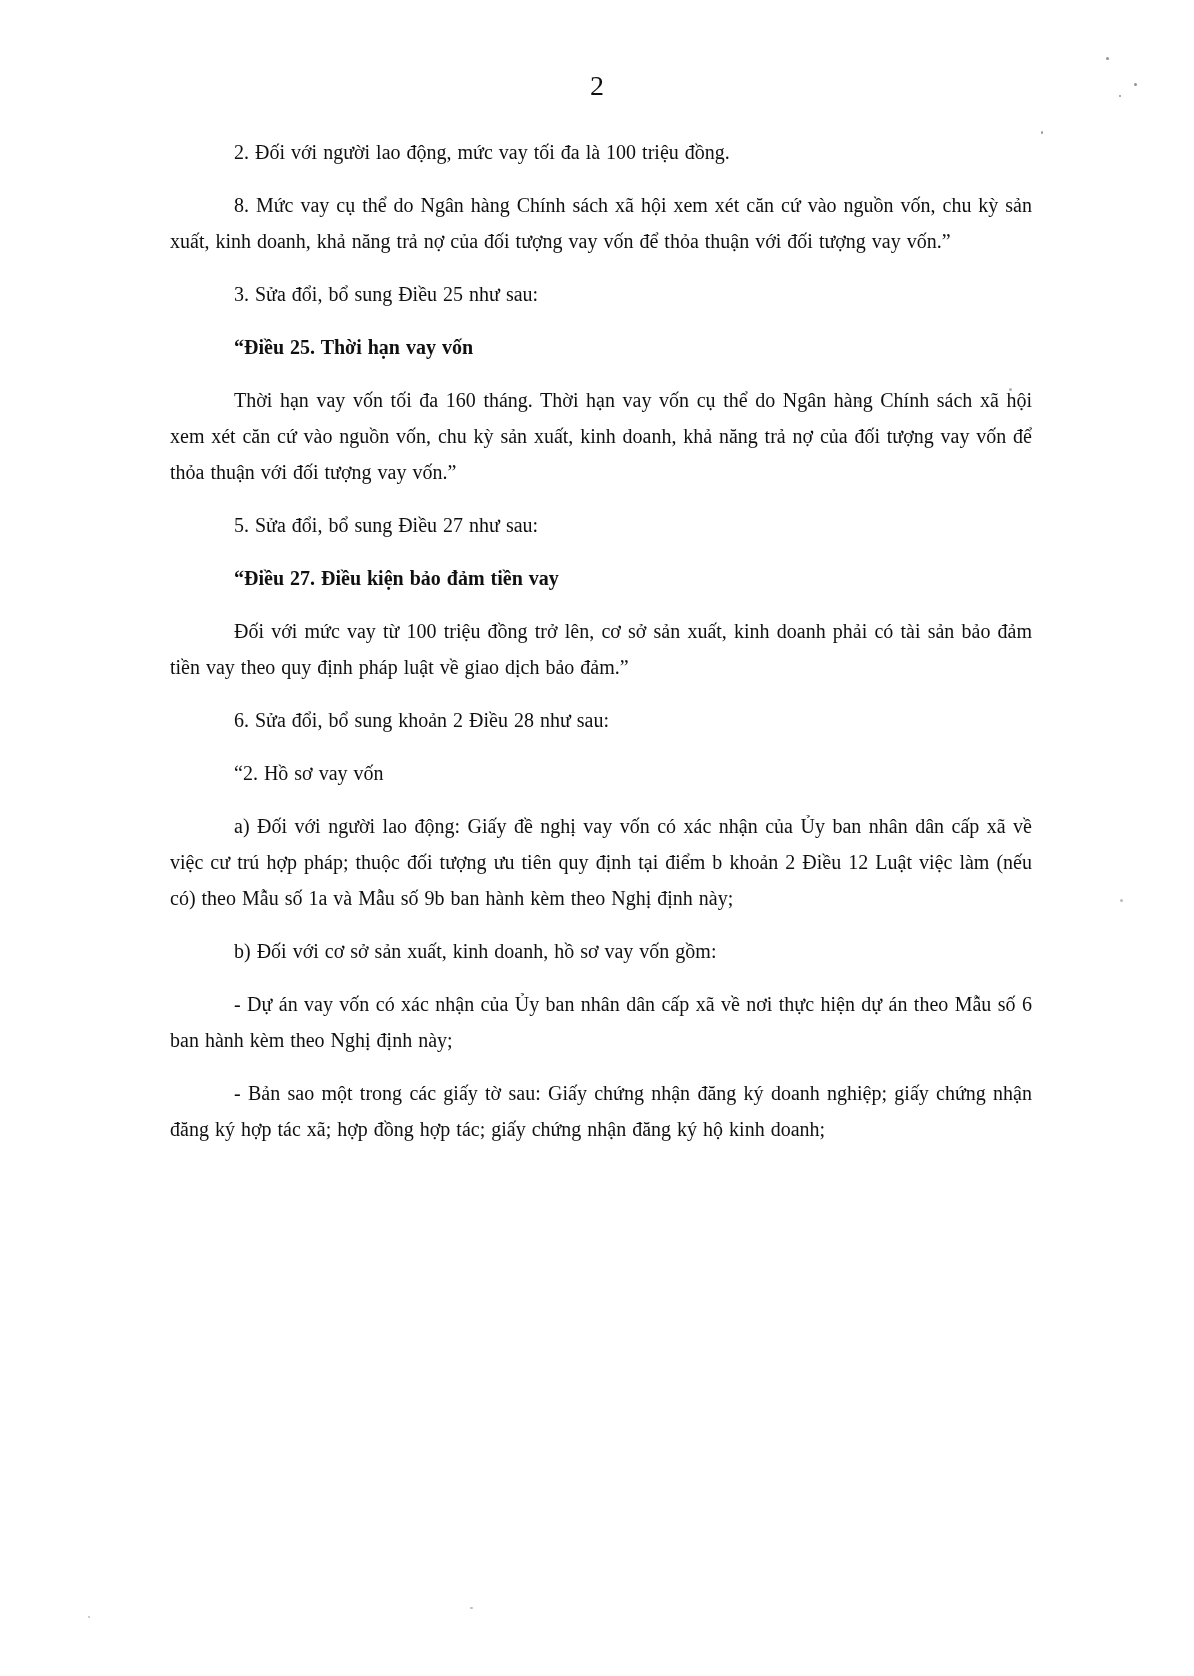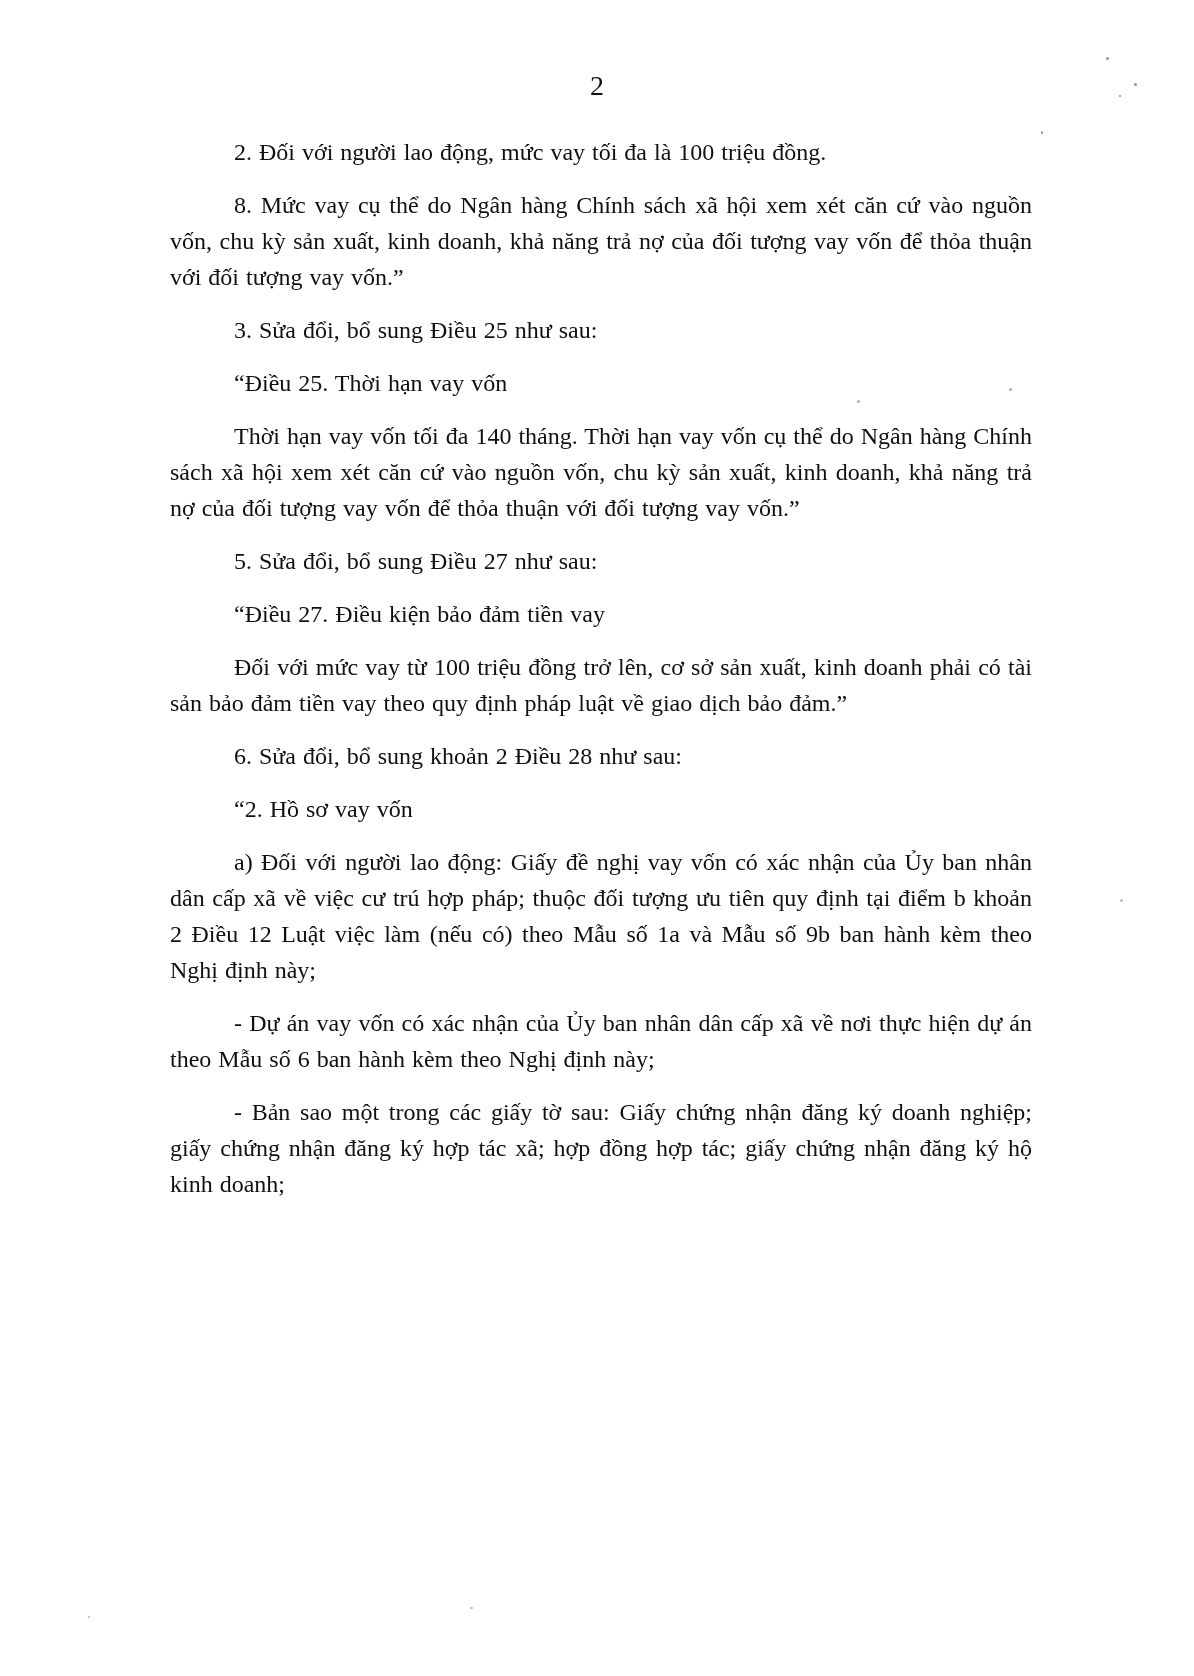--- a/index.html
+++ b/index.html
@@ -26,29 +26,29 @@
     font-size: 28px;
     line-height: 32px;
   }
   .content {
     position: absolute;
     top: 134px;
     left: 170px;
     width: 862px;
   }
   .para {
-    font-size: 24px;
+    font-size: 20px;
     line-height: 36px;
     margin: 0 0 17px 0;
     text-align: justify;
     text-indent: 64px;
     word-spacing: 1px;
   }
   .para.bold {
-    font-weight: normal;
+    font-weight: bold;
   }
   
   .speckle {
     position: absolute;
     background: #3a3a3a;
     border-radius: 50%;
     opacity: 0.55;
   }
   .s1 { left: 1106px; top: 57px;  width: 3px; height: 3px; }
   .s2 { left: 1134px; top: 83px;  width: 3px; height: 3px; }
@@ -65,27 +65,28 @@
 
 <div class="page">
 
   <div class="page-number">2</div>
 
   <div class="content">
     <p class="para">2. Đối với người lao động, mức vay tối đa là 100 triệu đồng.</p>
     <p class="para">8. Mức vay cụ thể do Ngân hàng Chính sách xã hội xem xét căn cứ vào nguồn vốn, chu kỳ sản xuất, kinh doanh, khả năng trả nợ của đối tượng vay vốn để thỏa thuận với đối tượng vay vốn.”</p>
     <p class="para">3. Sửa đổi, bổ sung Điều 25 như sau:</p>
     <p class="para bold">“Điều 25. Thời hạn vay vốn</p>
-    <p class="para">Thời hạn vay vốn tối đa 140 tháng. Thời hạn vay vốn cụ thể do Ngân hàng Chính sách xã hội xem xét căn cứ vào nguồn vốn, chu kỳ sản xuất, kinh doanh, khả năng trả nợ của đối tượng vay vốn để thỏa thuận với đối tượng vay vốn.”</p>
+    <p class="para">Thời hạn vay vốn tối đa 160 tháng. Thời hạn vay vốn cụ thể do Ngân hàng Chính sách xã hội xem xét căn cứ vào nguồn vốn, chu kỳ sản xuất, kinh doanh, khả năng trả nợ của đối tượng vay vốn để thỏa thuận với đối tượng vay vốn.”</p>
     <p class="para">5. Sửa đổi, bổ sung Điều 27 như sau:</p>
     <p class="para bold">“Điều 27. Điều kiện bảo đảm tiền vay</p>
     <p class="para">Đối với mức vay từ 100 triệu đồng trở lên, cơ sở sản xuất, kinh doanh phải có tài sản bảo đảm tiền vay theo quy định pháp luật về giao dịch bảo đảm.”</p>
     <p class="para">6. Sửa đổi, bổ sung khoản 2 Điều 28 như sau:</p>
     <p class="para">“2. Hồ sơ vay vốn</p>
     <p class="para">a) Đối với người lao động: Giấy đề nghị vay vốn có xác nhận của Ủy ban nhân dân cấp xã về việc cư trú hợp pháp; thuộc đối tượng ưu tiên quy định tại điểm b khoản 2 Điều 12 Luật việc làm (nếu có) theo Mẫu số 1a và Mẫu số 9b ban hành kèm theo Nghị định này;</p>
+    <p class="para">b) Đối với cơ sở sản xuất, kinh doanh, hồ sơ vay vốn gồm:</p>
     <p class="para">- Dự án vay vốn có xác nhận của Ủy ban nhân dân cấp xã về nơi thực hiện dự án theo Mẫu số 6 ban hành kèm theo Nghị định này;</p>
     <p class="para">- Bản sao một trong các giấy tờ sau: Giấy chứng nhận đăng ký doanh nghiệp; giấy chứng nhận đăng ký hợp tác xã; hợp đồng hợp tác; giấy chứng nhận đăng ký hộ kinh doanh;</p>
   </div>
 
   <div class="speckle s1"></div>
   <div class="speckle s2"></div>
   <div class="speckle s3"></div>
   <div class="speckle s4"></div>
   <div class="speckle s5"></div>
   <div class="speckle s6"></div>

